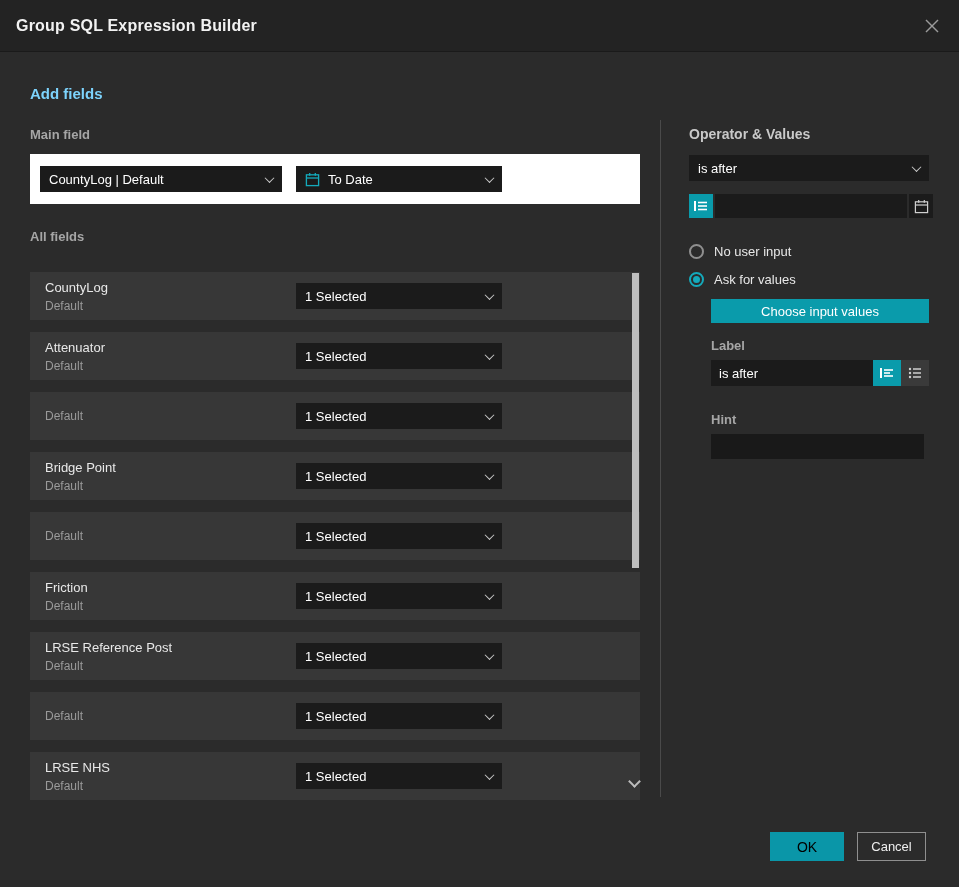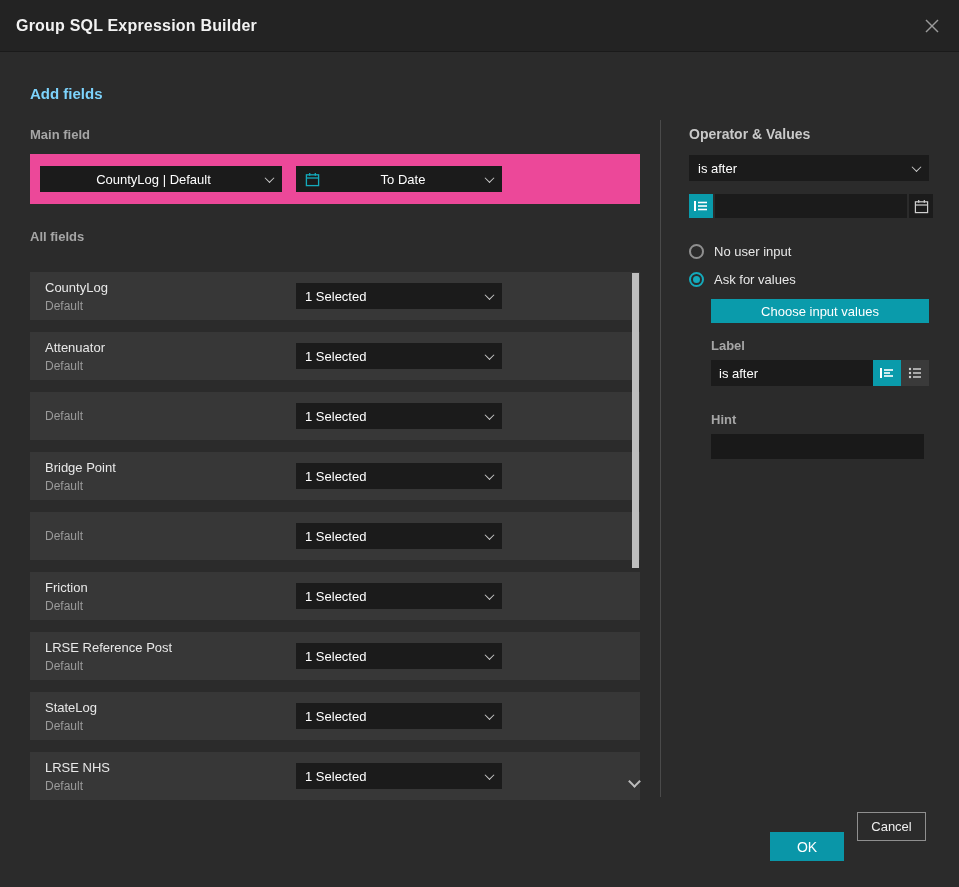--- a/index.html
+++ b/index.html
@@ -52,24 +52,23 @@
     margin-top: 33px;
     font-size: 15px; font-weight: 700; color: #7dd3fc;
   }
   .field-label {
     margin-top: 25px;
     font-size: 13px; font-weight: 700; color: #a6a6a6;
   }
   .main-field-panel {
     margin-top: 12px;
     height: 50px;
-    background: #ec4899;
+    background: #ffffff;
     display: flex; align-items: center;
     padding-left: 10px;
-    text-align: center;
   }
   .select {
     height: 26px;
     background: #1b1b1b;
     display: flex; align-items: center;
     padding: 0 9px;
     font-size: 13px; color: #ffffff;
     cursor: pointer;
   }
   .select .sel-text { flex: 1; white-space: nowrap; overflow: hidden; }
@@ -201,21 +200,21 @@
   .footer {
     position: absolute;
     right: 33px; bottom: 26px;
     display: flex; gap: 13px;
   }
   .btn {
     height: 29px;
     display: flex; align-items: center; justify-content: center;
     font-size: 14px; cursor: pointer;
   }
-  .btn-ok { width: 74px; background: #0a96a8; color: #ffffff; margin-top: 20px; }
+  .btn-ok { width: 74px; background: #0a96a8; color: #000000; }
   .btn-cancel { width: 69px; background: transparent; border: 1px solid #8f8f8f; color: #eeeeee; font-size: 13px; }
 </style>
 </head>
 <body>
 
 <div class="dialog">
 
   <div class="header">
     <div class="title">Group SQL Expression Builder</div>
     <div class="close-btn">
@@ -324,21 +323,20 @@
             <span class="row-sub">Default</span>
           </div>
           <div class="select row-select">
             <span class="sel-text">1 Selected</span>
             <span class="chevron"></span>
           </div>
         </div>
 
         <div class="field-row">
           <div class="row-text">
-            <span class="row-name">StateLog</span>
             <span class="row-sub">Default</span>
           </div>
           <div class="select row-select">
             <span class="sel-text">1 Selected</span>
             <span class="chevron"></span>
           </div>
         </div>
 
         <div class="field-row">
           <div class="row-text">

